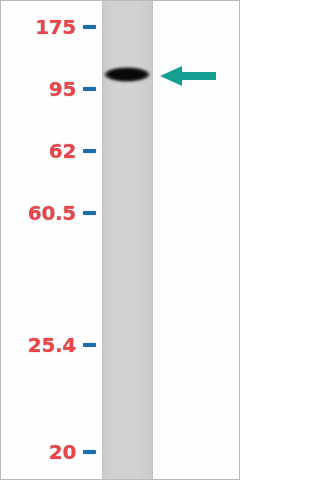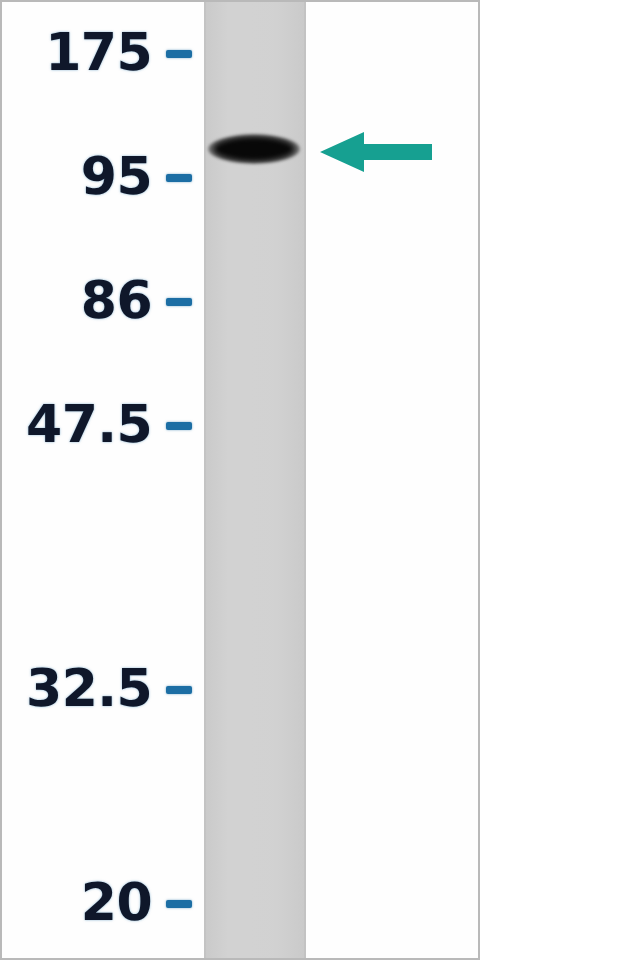--- a/index.html
+++ b/index.html
@@ -80,22 +80,22 @@
     position: absolute;
     right: 6px;
     display: flex;
     align-items: center;
     justify-content: flex-end;
     gap: 7px;
     transform: translateY(-50%);
     white-space: nowrap;
   }
   .marker-label {
-    color: #0f172a;
-    font-size: 26px;
+    color: #ef4444;
+    font-size: 20px;
     font-weight: 700;
     letter-spacing: -0.3px;
     line-height: 1;
     text-shadow: 0 0 1.2px rgba(28,110,164,0.55);
   }
   .marker-tick {
     display: block;
     width: 13px;
     height: 4px;
     border-radius: 1px;
@@ -130,31 +130,31 @@
       <span class="marker-label">175</span>
       <span class="marker-tick"></span>
     </div>
 
     <div class="marker" style="top:88px">
       <span class="marker-label">95</span>
       <span class="marker-tick"></span>
     </div>
 
     <div class="marker" style="top:150px">
-      <span class="marker-label">86</span>
+      <span class="marker-label">62</span>
       <span class="marker-tick"></span>
     </div>
 
     <div class="marker" style="top:212px">
-      <span class="marker-label">47.5</span>
+      <span class="marker-label">60.5</span>
       <span class="marker-tick"></span>
     </div>
 
     <div class="marker" style="top:344px">
-      <span class="marker-label">32.5</span>
+      <span class="marker-label">25.4</span>
       <span class="marker-tick"></span>
     </div>
 
     <div class="marker" style="top:451px">
       <span class="marker-label">20</span>
       <span class="marker-tick"></span>
     </div>
 
   </div>
 

